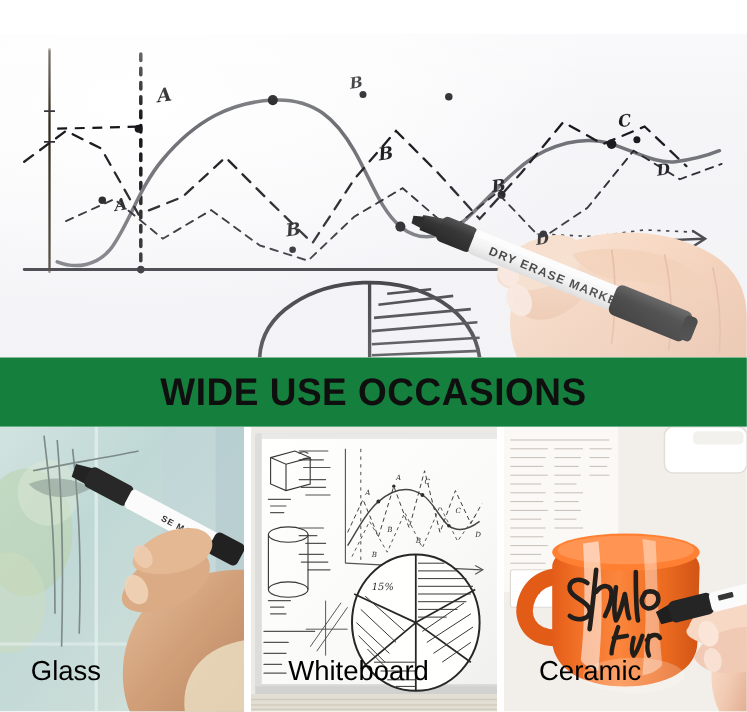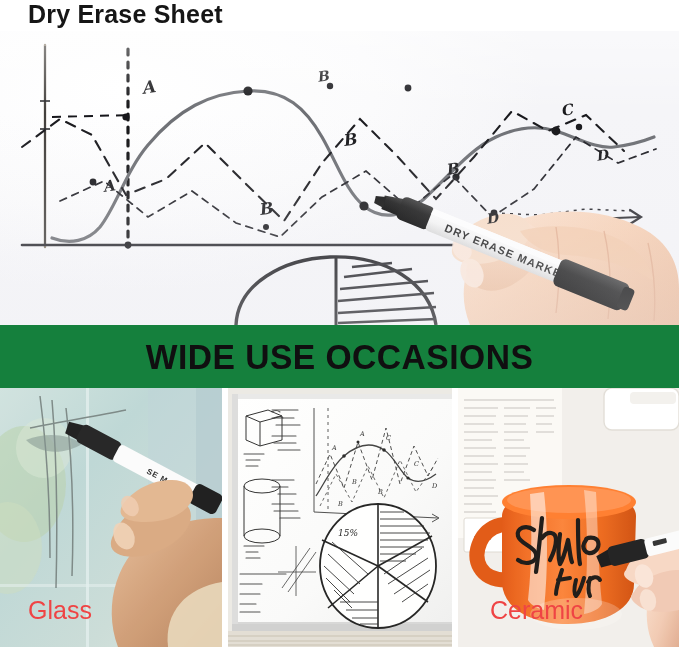--- a/index.html
+++ b/index.html
@@ -35,34 +35,31 @@
     font-size:35px;font-weight:bold;color:#100f10;letter-spacing:0.5px;
     transform:scaleX(0.96);}
 
   
   .panels{position:absolute;left:0;top:388px;width:679px;height:259px;background:#ffffff;}
   .panel{position:absolute;top:0;height:259px;overflow:hidden;}
   .p-glass{left:0;width:222px;}
   .p-white{left:228px;width:224px;}
   .p-ceramic{left:458px;width:221px;}
   .panel svg{position:absolute;left:0;top:0;}
-  .plabel{position:absolute;bottom:24px;font-size:25px;color:#ef4444;
+  .plabel{position:absolute;bottom:24px;font-size:25px;color:#000000;
     line-height:1;white-space:nowrap;}
   .p-glass .plabel{left:28px;}
   .p-white .plabel{left:34px;}
   .p-ceramic .plabel{left:32px;text-align:right;}
 </style>
 </head>
 <body>
 
 <div class="page">
 
-  <div class="title-bar">
-    <div class="title-text">Dry Erase Sheet</div>
-  </div>
 
   <div class="hero">
     <div class="hero-bg"></div>
 
     <svg width="679" height="294" viewBox="0 0 679 294">
       <defs>
         <linearGradient id="skinG" x1="0" y1="0" x2="1" y2="1">
           <stop offset="0%" stop-color="#fde4d2"></stop>
           <stop offset="45%" stop-color="#f7d0b4"></stop>
           <stop offset="100%" stop-color="#e9b695"></stop>
@@ -385,20 +382,21 @@
           <g stroke="#2a2a2a" stroke-width="0.9">
             <line x1="118" y1="222" x2="150" y2="222"></line>
             <line x1="124" y1="230" x2="150" y2="230"></line>
             <line x1="132" y1="236" x2="150" y2="236"></line>
             <line x1="112" y1="214" x2="150" y2="214"></line>
           </g>
           <text x="110" y="148" font-family="'DejaVu Serif',serif" font-style="italic" font-size="9" fill="#1c1c1c">15%</text>
         </g>
         <rect x="0" y="0" width="224" height="259" fill="#fff6e2" opacity="0.05"></rect>
       </svg>
+      <div class="plabel">Whiteboard</div>
     </div>
 
     <div class="panel p-ceramic">
       <svg width="221" height="259" viewBox="0 0 221 259">
         <defs>
           <linearGradient id="mugG" x1="0" y1="0" x2="1" y2="0">
             <stop offset="0%" stop-color="#e2540d"></stop>
             <stop offset="18%" stop-color="#f26a1d"></stop>
             <stop offset="45%" stop-color="#fb8033"></stop>
             <stop offset="72%" stop-color="#ef6717"></stop>

